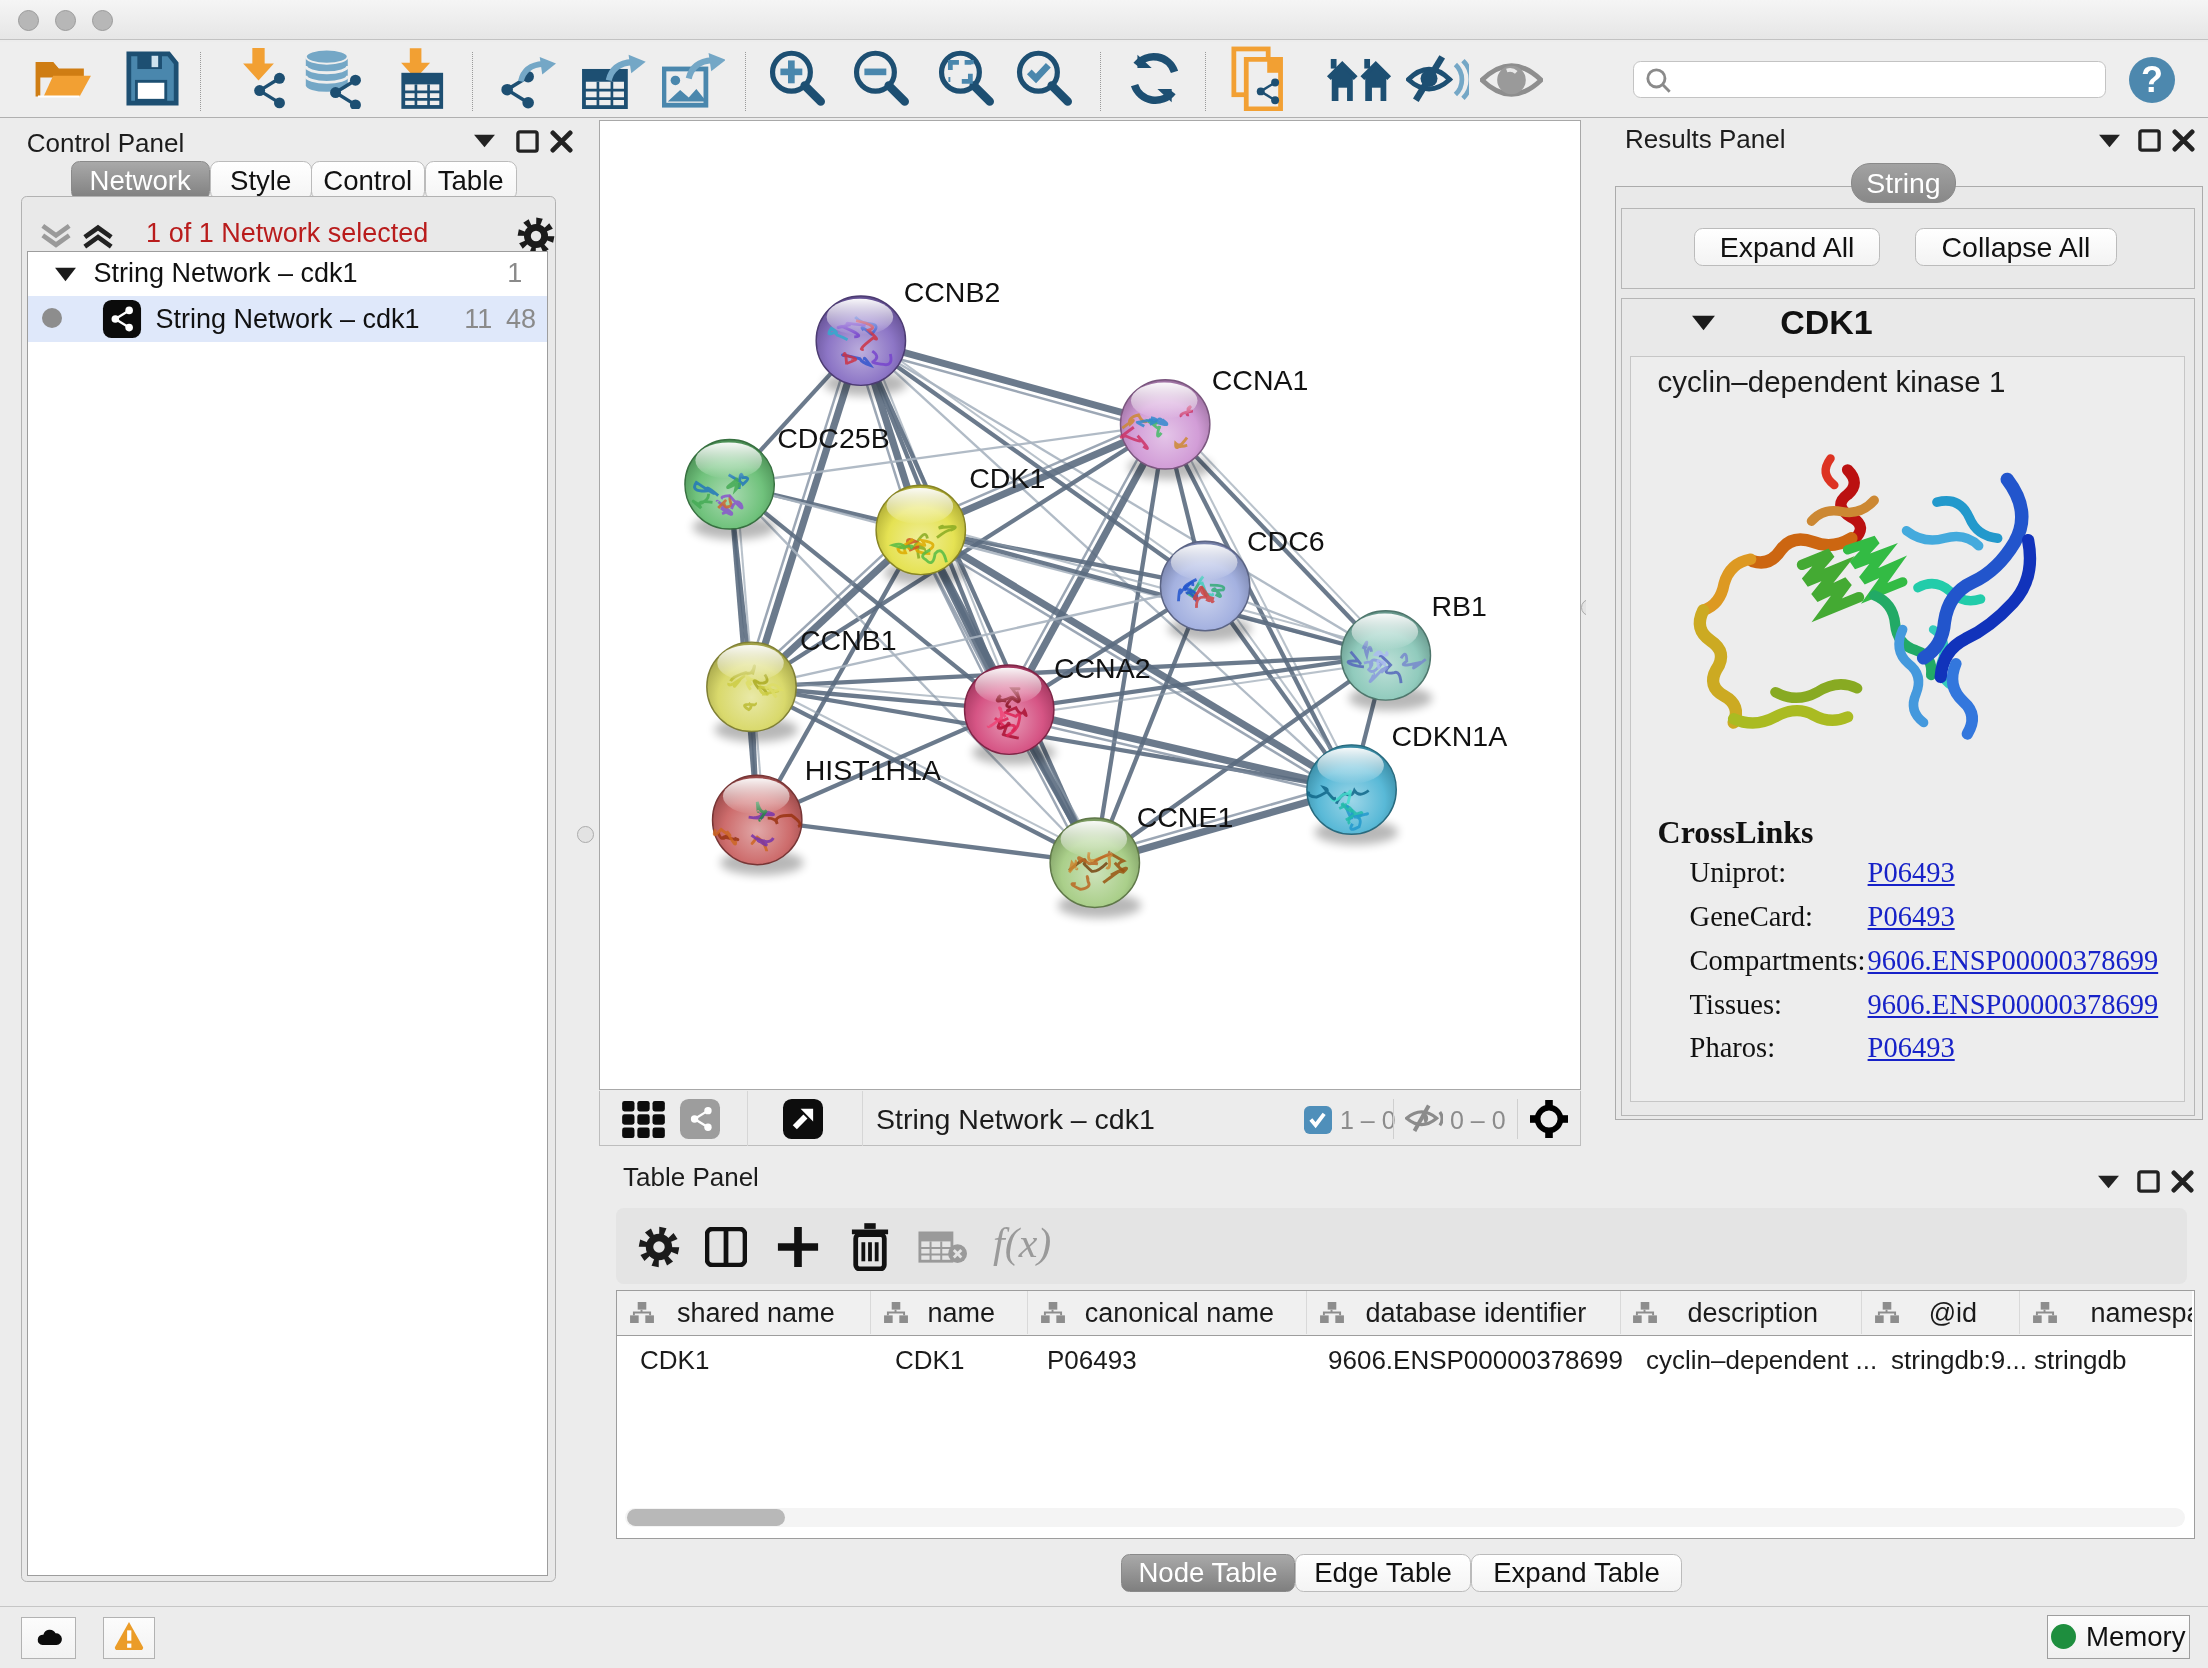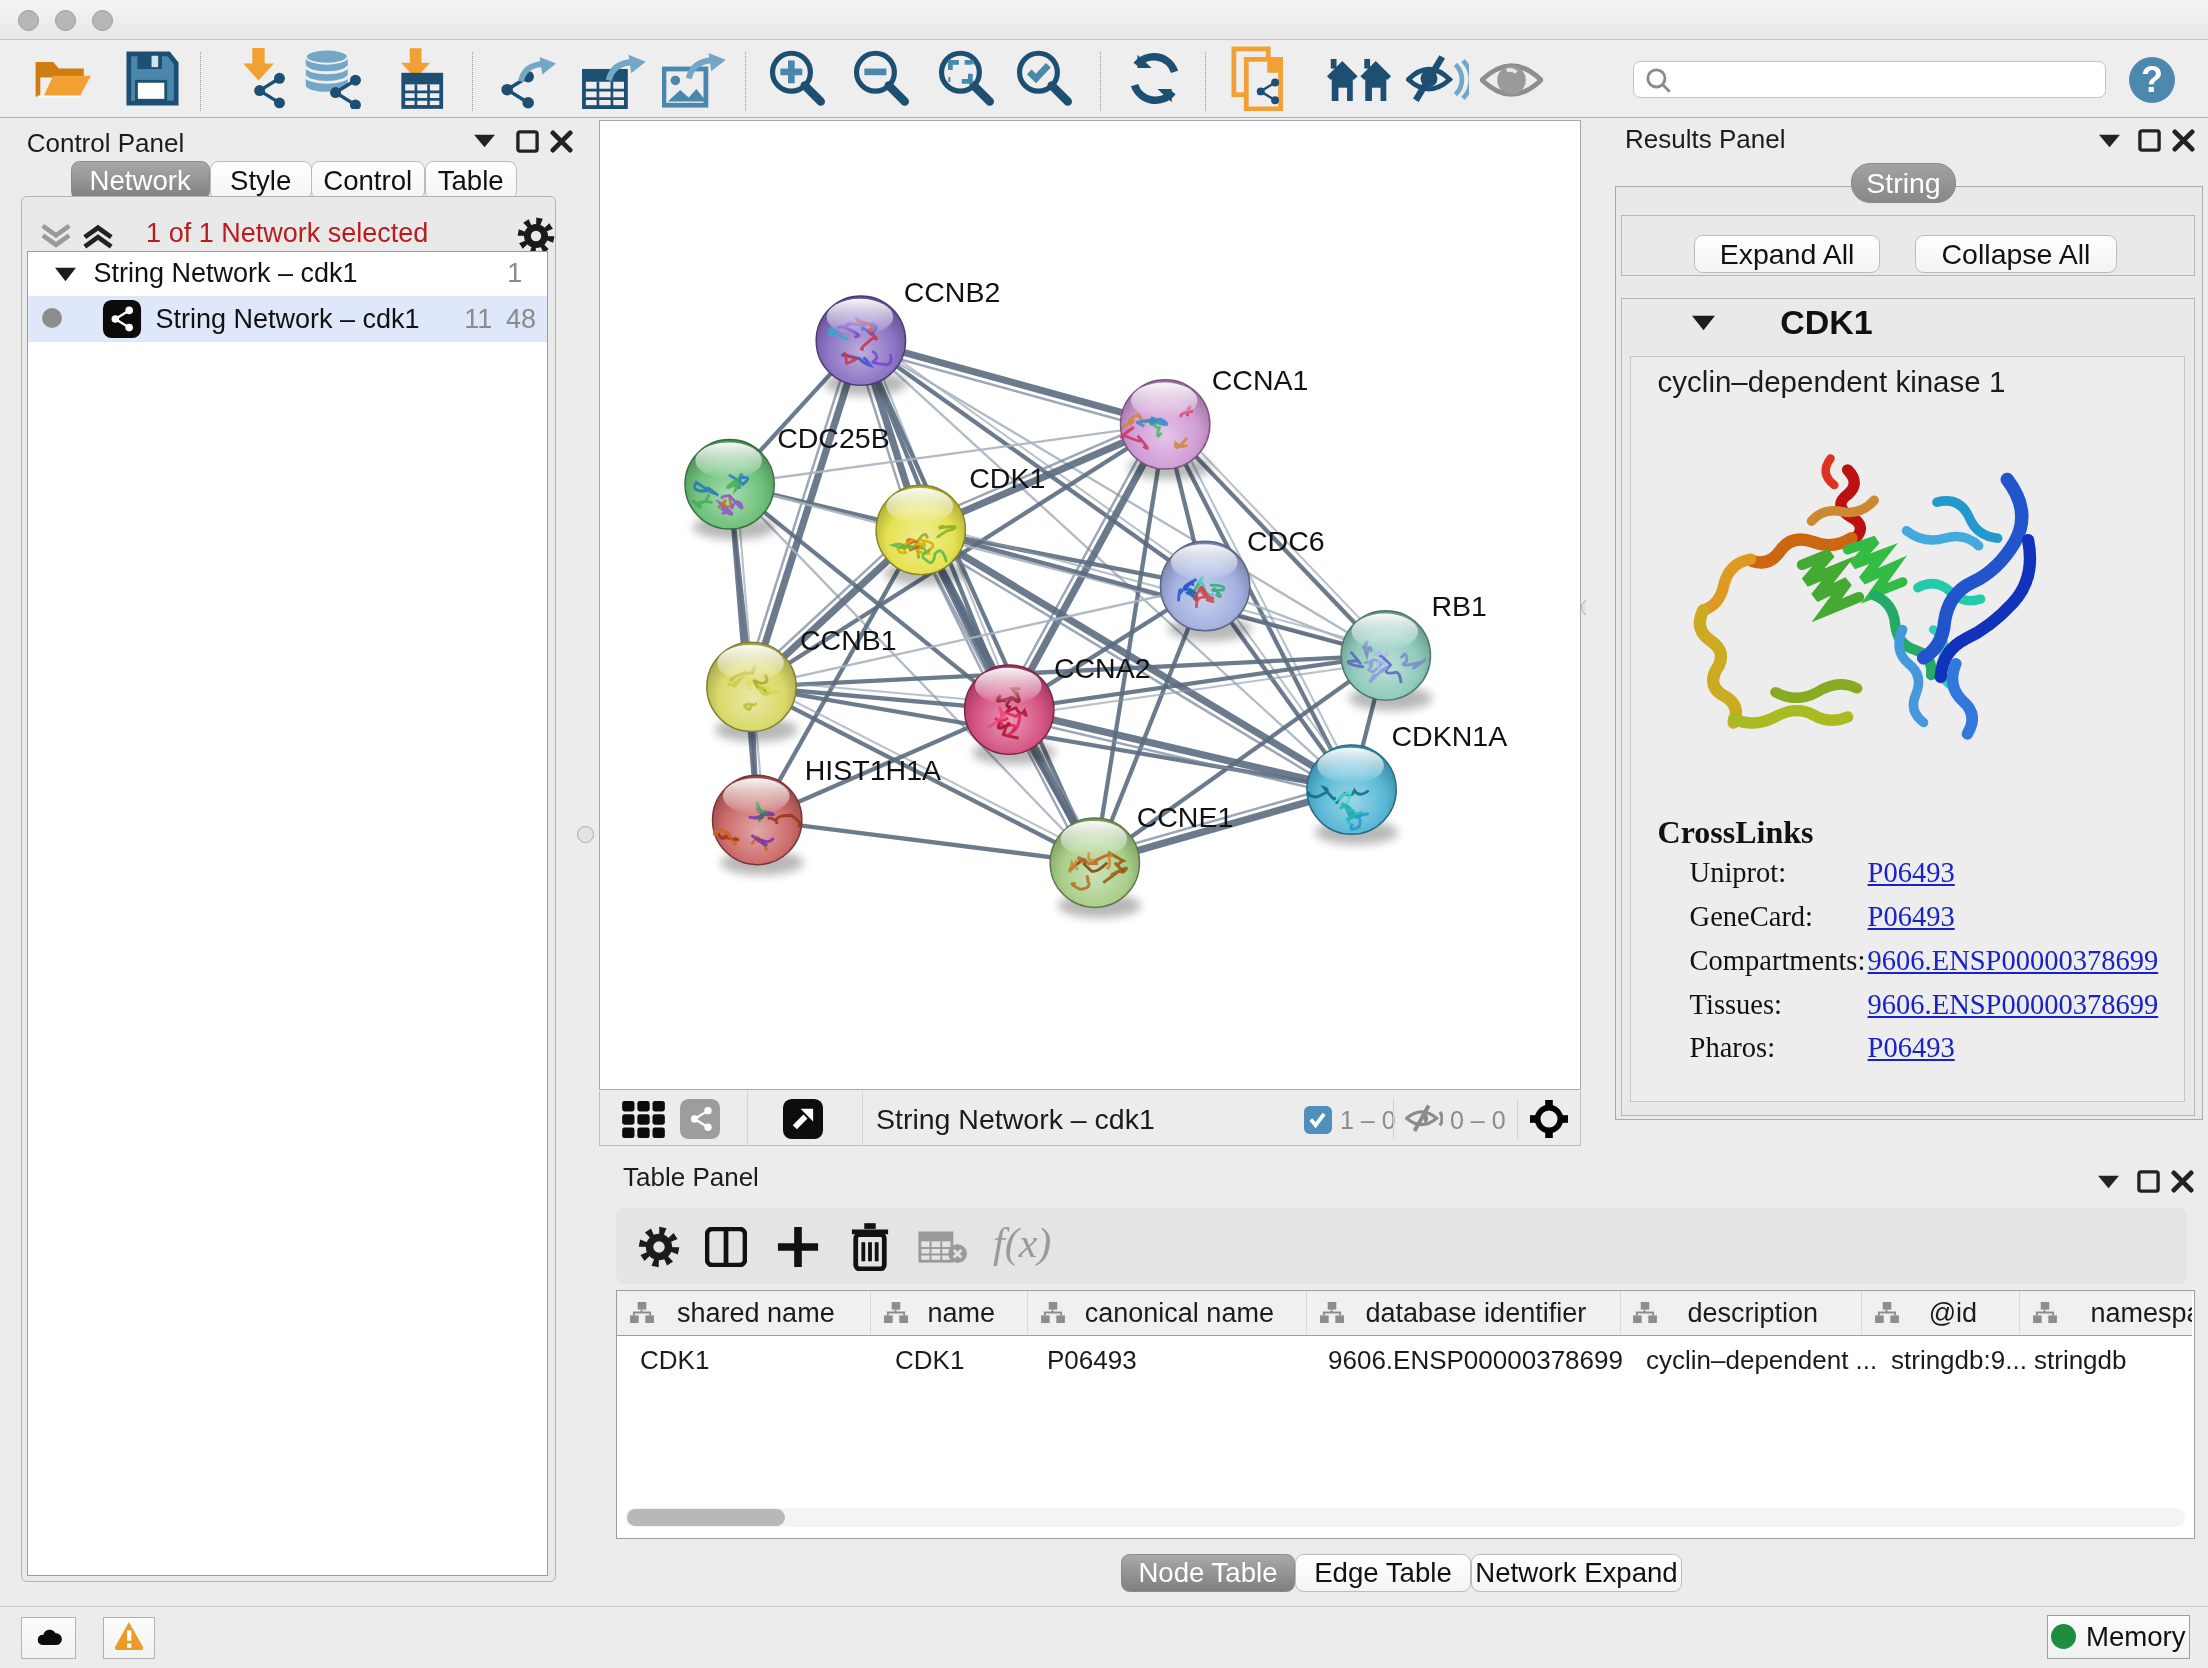--- a/index.html
+++ b/index.html
@@ -536,21 +536,21 @@
         <path d="M2 4 h22 l-11 13 z" fill="#222"></path>
       </svg>
 <svg style="position:absolute;left:552px;top:8.6px" width="23" height="23" viewBox="0 0 24 24">
         <rect x="2" y="2" width="20" height="20" fill="none" stroke="#222" stroke-width="3.5" rx="2"></rect>
       </svg>
 <svg style="position:absolute;left:586px;top:8.6px" width="23" height="23" viewBox="0 0 24 24">
         <path d="M3 3 L21 21 M21 3 L3 21" stroke="#222" stroke-width="5" stroke-linecap="round"></path>
       </svg>
 <div class="abs" style="left:28.5px;top:66px;width:588px;height:934px;background:#e9e9e9;border:1.9px solid #ababab"></div>
 <div class="abs" style="left:265px;top:43px;width:105px;height:40px;border-radius:19px;background:linear-gradient(#a2a2a2,#888888);border:1px solid #8a8a8a;color:#fff;font-size:28.5px;display:flex;align-items:center;justify-content:center">String</div>
-<div class="abs" style="left:35px;top:95px;width:574px;height:61px;border:1.9px solid #b6b6b6">
+<div class="abs" style="left:35px;top:88px;width:574px;height:81px;border:1.9px solid #b6b6b6">
 <div class="btn" style="left:72px;top:19px;width:186px;height:38px">Expand All</div>
 <div class="btn" style="left:293px;top:19px;width:202px;height:38px">Collapse All</div>
 </div>
 <div class="abs" style="left:35px;top:178px;width:574px;height:818px;border:1.9px solid #b6b6b6">
 <svg style="position:absolute;left:68px;top:13.3px" width="27" height="21" viewBox="0 0 28 22">
           <path d="M2 4 h24 l-12 15 z" fill="#1b1b1b"></path>
         </svg>
 <div class="abs" style="left:0;top:3.8px;width:409px;text-align:center;font-size:34px;font-weight:bold;color:#111">CDK1</div>
 <div class="abs" style="left:7.6px;top:57px;width:555px;height:746px;border:1px solid #c6c6c6;background:#ededed">
 <div class="abs" style="left:27px;top:7.6px;font-size:29.5px;color:#1b1b1b">cyclin–dependent kinase 1</div>
@@ -727,21 +727,21 @@
 <div class="abs" style="left:430px;top:54px;font-size:26px;color:#1b1b1b;white-space:nowrap">P06493</div>
 <div class="abs" style="left:711px;top:54px;font-size:26px;color:#1b1b1b;white-space:nowrap">9606.ENSP00000378699</div>
 <div class="abs" style="left:1029px;top:54px;font-size:26px;color:#1b1b1b;white-space:nowrap">cyclin–dependent ...</div>
 <div class="abs" style="left:1274px;top:54px;font-size:26px;color:#1b1b1b;white-space:nowrap">stringdb:9...</div>
 <div class="abs" style="left:1417px;top:54px;font-size:26px;color:#1b1b1b;white-space:nowrap">stringdb</div>
 <div class="abs" style="left:7.6px;top:217px;width:1560px;height:19px;background:#f4f4f4;border-radius:9.5px"></div>
 <div class="abs" style="left:9.5px;top:218px;width:158px;height:17px;background:#b8b8b8;border-radius:8.6px"></div>
 </div>
 <div class="tab sel" style="left:522px;top:407px;width:174px;height:38px">Node Table</div>
 <div class="tab" style="left:696px;top:407px;width:176px;height:38px">Edge Table</div>
-<div class="tab" style="left:872px;top:407px;width:211px;height:38px">Network Expand</div>
+<div class="tab" style="left:872px;top:407px;width:211px;height:38px">Expand Table</div>
 </div>
 <div class="abs" style="left:0;top:1606px;width:2208px;height:62px;background:#ececec;border-top:1.9px solid #c6c6c6">
 <div class="abs" style="left:21px;top:9.5px;width:55px;height:42px;background:linear-gradient(#fcfcfc,#f2f2f2);border:1.9px solid #b2b2b2"></div>
 <div class="abs" style="left:103px;top:9.5px;width:52px;height:42px;background:linear-gradient(#fcfcfc,#f2f2f2);border:1.9px solid #b2b2b2"></div>
 <svg style="position:absolute;left:34px;top:19px" width="30" height="23" viewBox="0 0 32 24">
         <path d="M9 20 a5.5 5.5 0 0 1 1 -11 a7 7 0 0 1 13 -1.5 a6 6 0 0 1 1 12.5 z" fill="#0c0c0c"></path>
       </svg>
 <svg style="position:absolute;left:113px;top:13.3px" width="32" height="32" viewBox="0 0 34 34">
 <path d="M17 2 L32 29 a2.5 2.5 0 0 1 -2.5 3 H4.5 a2.5 2.5 0 0 1 -2.5 -3 z" fill="#eb9c28"></path>
 <rect x="15" y="11" width="4.5" height="11" fill="#fff"></rect>

